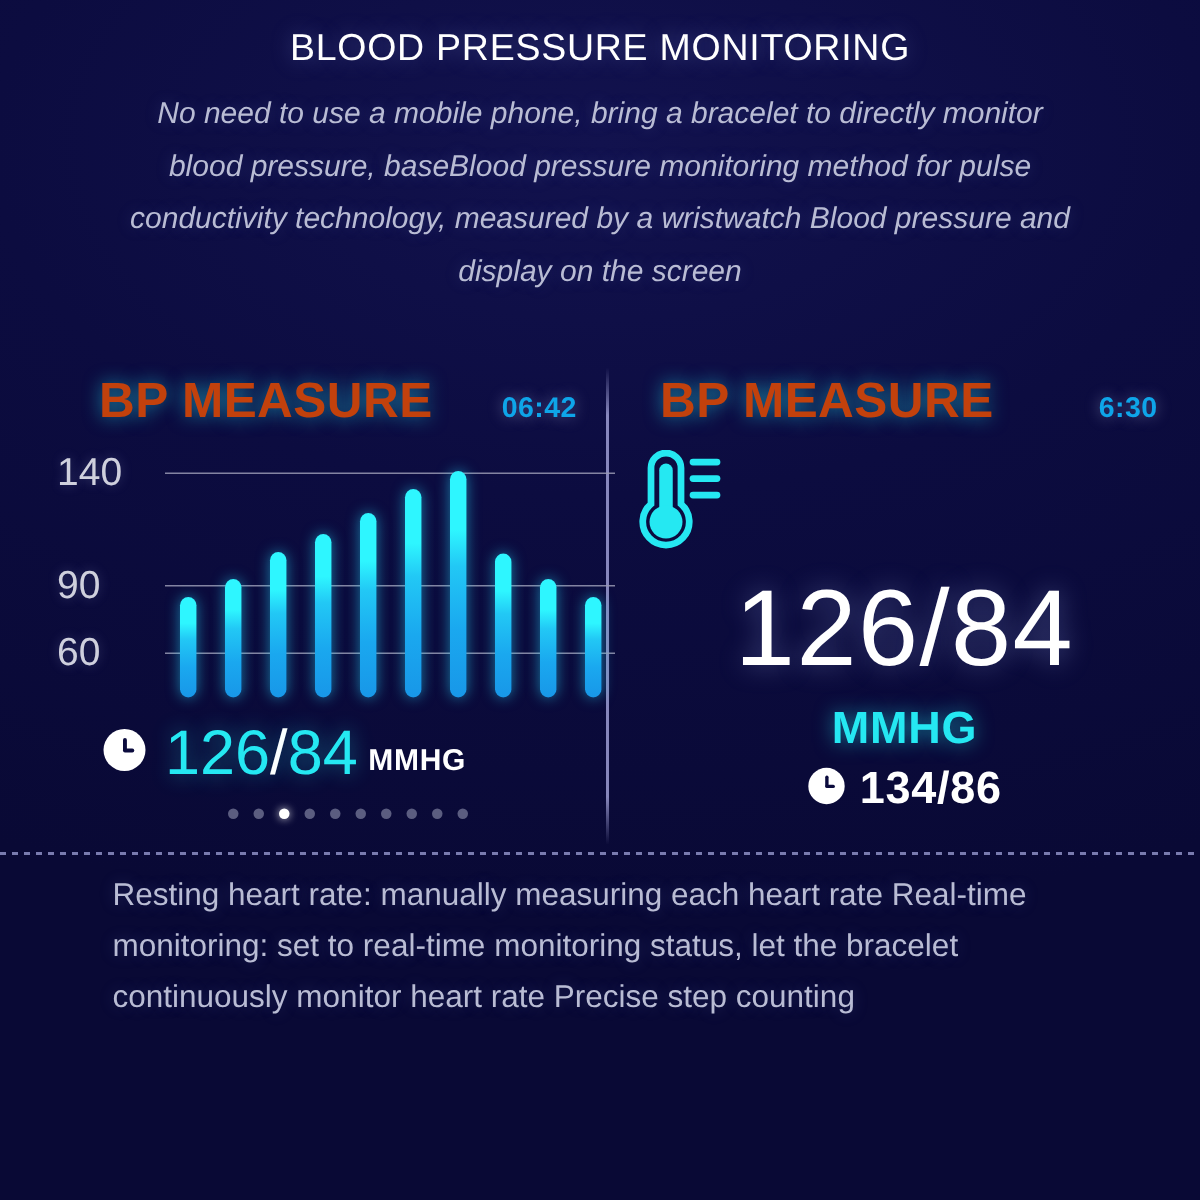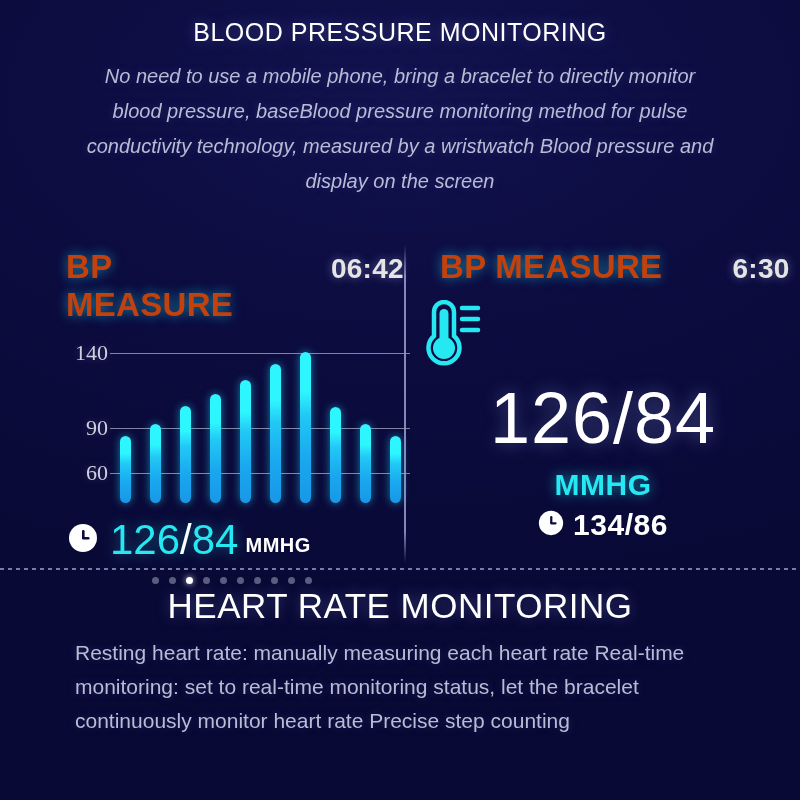--- a/index.html
+++ b/index.html
@@ -57,44 +57,43 @@
   .panel-right .panel-head { padding:8px 0 0 34px; }
 
   .bp-label {
     color:#c2410c;
     font-size:33px;
     font-weight:700;
     letter-spacing:.3px;
     text-shadow:0 0 12px rgba(37,232,242,.55);
   }
   .bp-time {
-    color:#e5e5e5;
-    font-size:28px;
+    color:#0ea5e9;
+    font-size:19px;
     font-weight:700;
     letter-spacing:.3px;
     text-shadow:0 0 10px rgba(200,210,255,.4);
   }
   .panel-left .bp-time  { margin-left:46px; }
   .panel-right .bp-time { margin-left:70px; }
 
   
   .chart-wrap { position:relative; width:360px; height:165px; margin:14px 0 0 62px; }
   .chart-plot { position:absolute; left:48px; top:0; right:0; bottom:0; }
 
   .gridline {
     position:absolute; left:0; width:300px; height:1px;
     background:#9a9ab4; opacity:.85;
   }
   .ytick {
     position:absolute; right:314px;
-    text-align:right; width:70px;
-    font-size:22px; color:#cfd0dd; font-weight:400;
+    width:70px;
+    font-size:26px; color:#cfd0dd; font-weight:400;
     transform:translateY(-50%);
     text-shadow:0 0 8px rgba(160,170,230,.3);
-    font-family:Liberation Serif, serif;
   }
 
   .bar {
     position:absolute; bottom:0;
     width:11px;
     border-radius:6px;
     background:linear-gradient(180deg, #2ef6ff 0%, #2ef6ff 26%, #22c8f5 42%, #1aa8ef 70%, #1897e8 100%);
     box-shadow:0 0 9px rgba(40,220,255,.55);
   }
 
@@ -288,15 +287,14 @@
         </span>
         <span class="val">134/86</span>
       </div>
     </div>
   </div>
 
   <div class="hdivider"></div>
 </div>
 
 <div id="hr-section">
-  <h2 class="hr-title">HEART RATE MONITORING</h2>
   <p class="hr-paragraph">Resting heart rate: manually measuring each heart rate Real-time monitoring: set to real-time monitoring status, let the bracelet continuously monitor heart rate Precise step counting</p>
 </div>
 
 </body></html>

